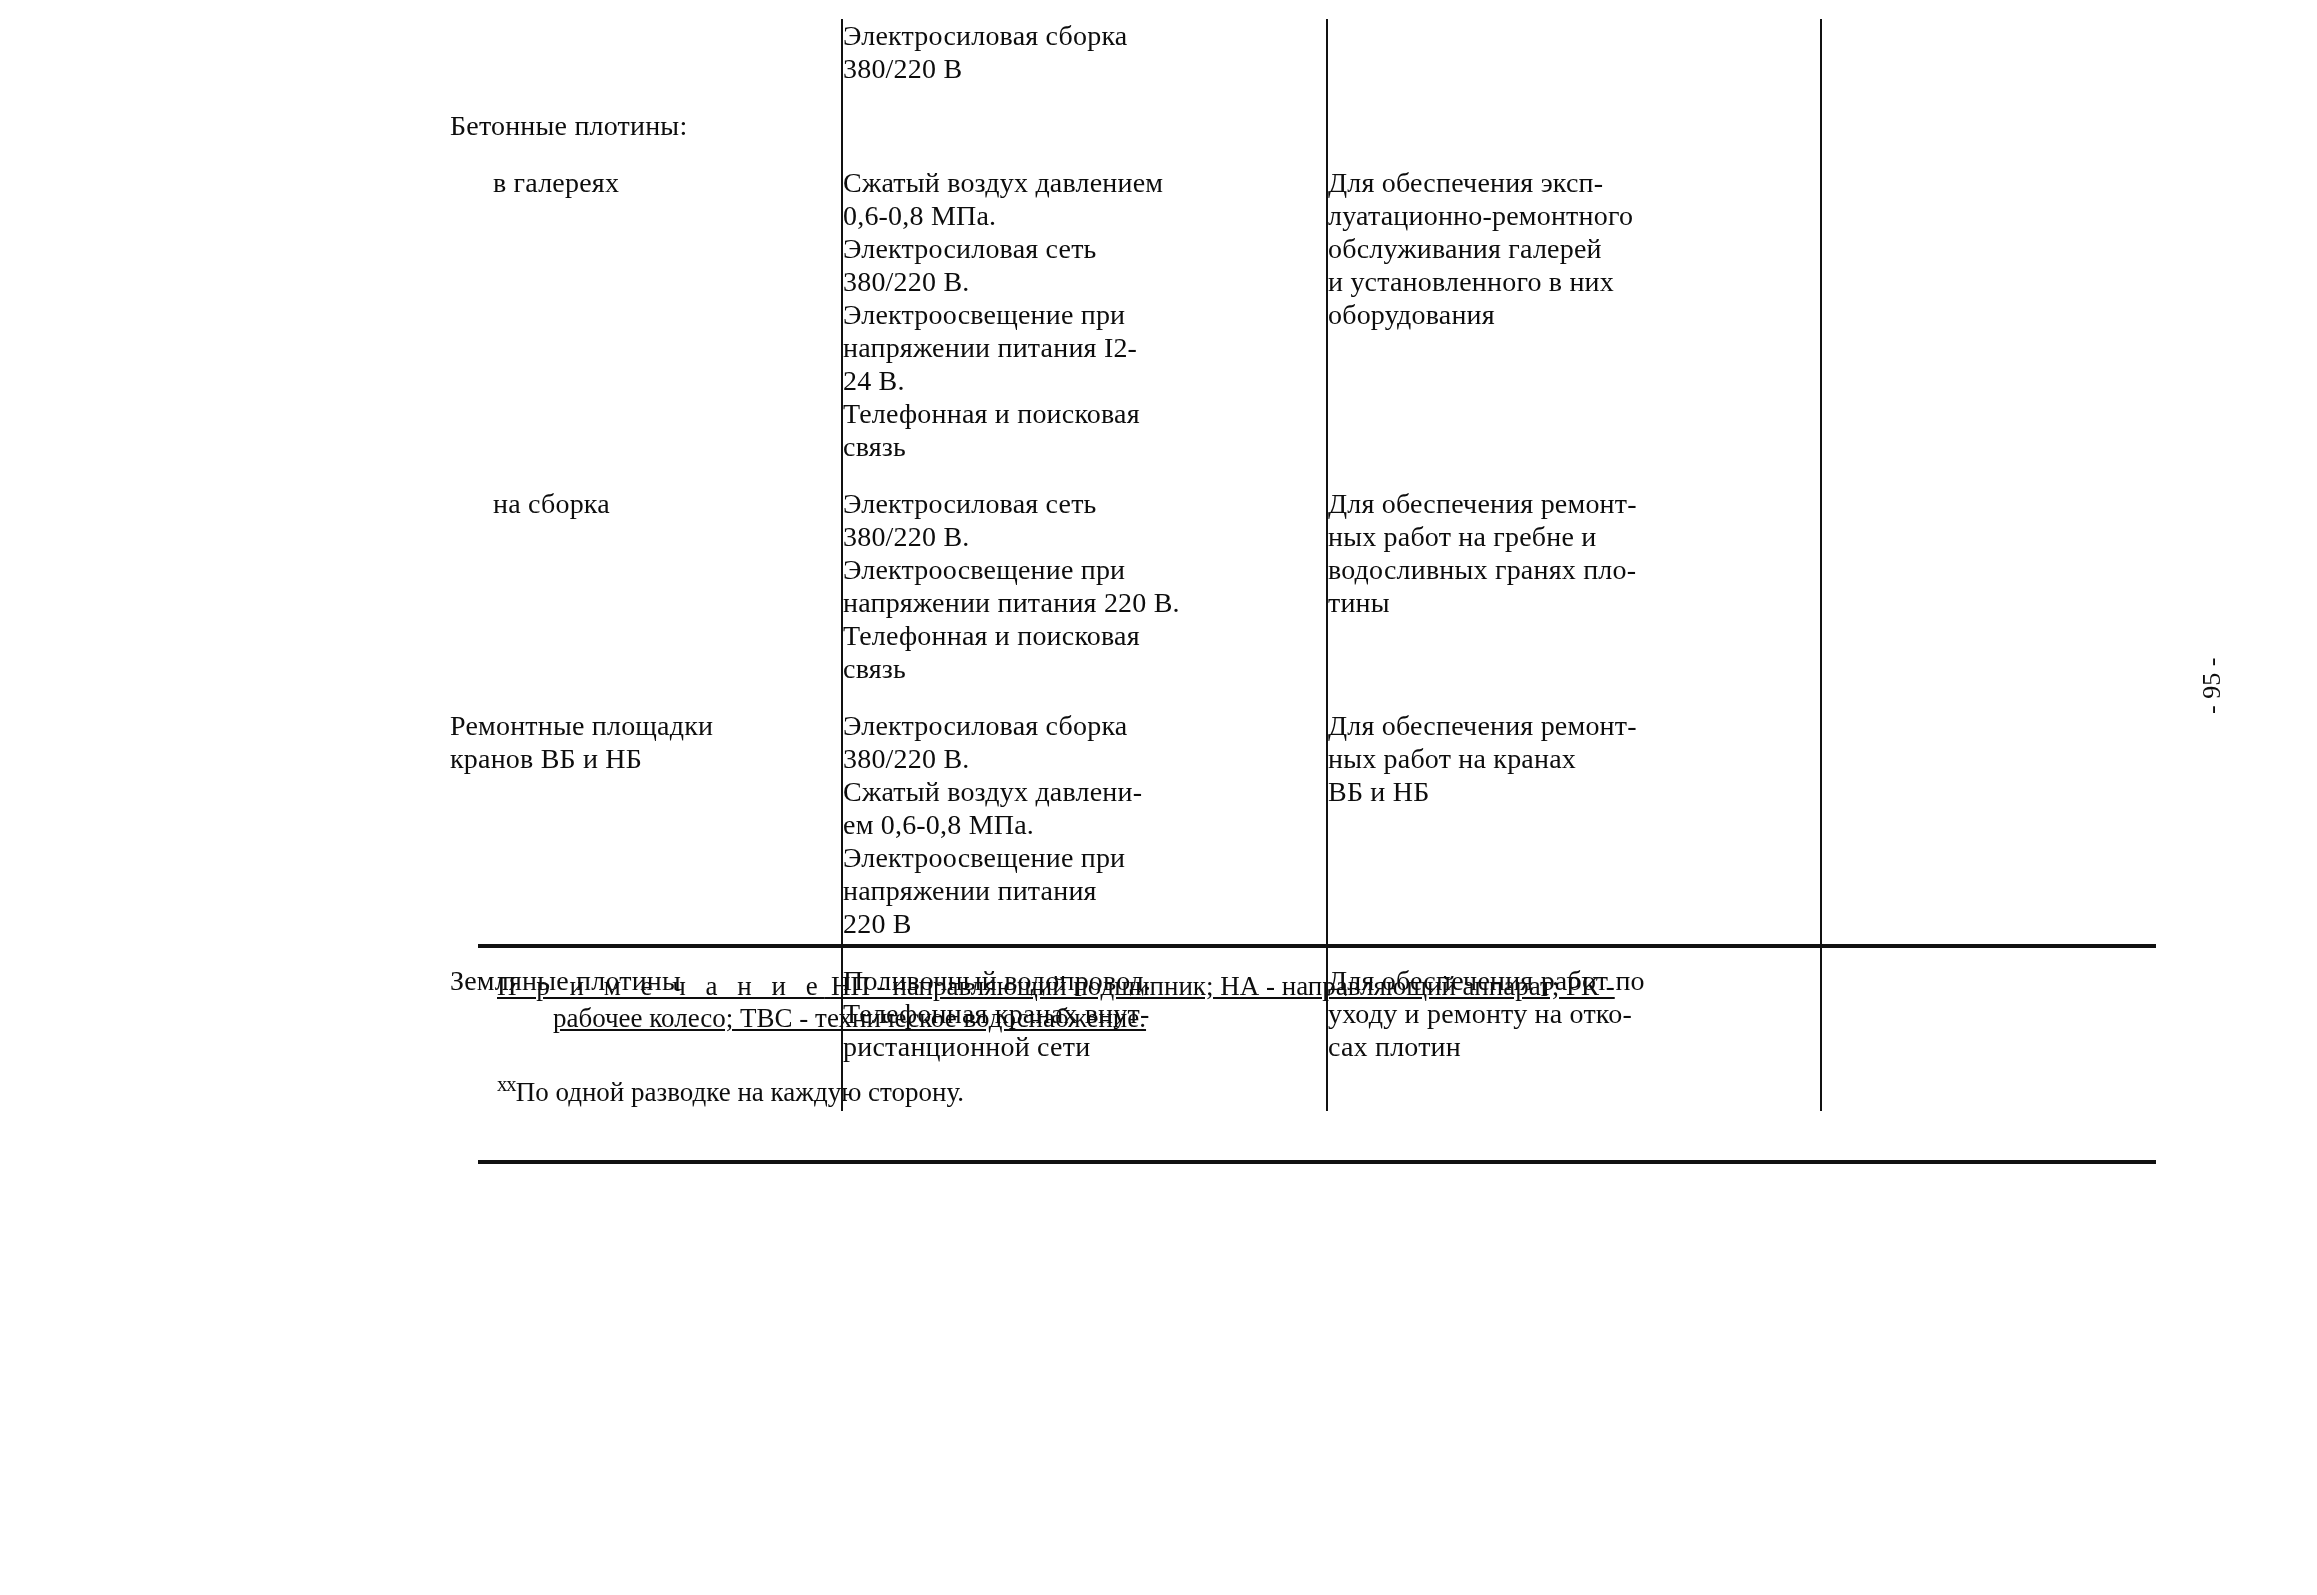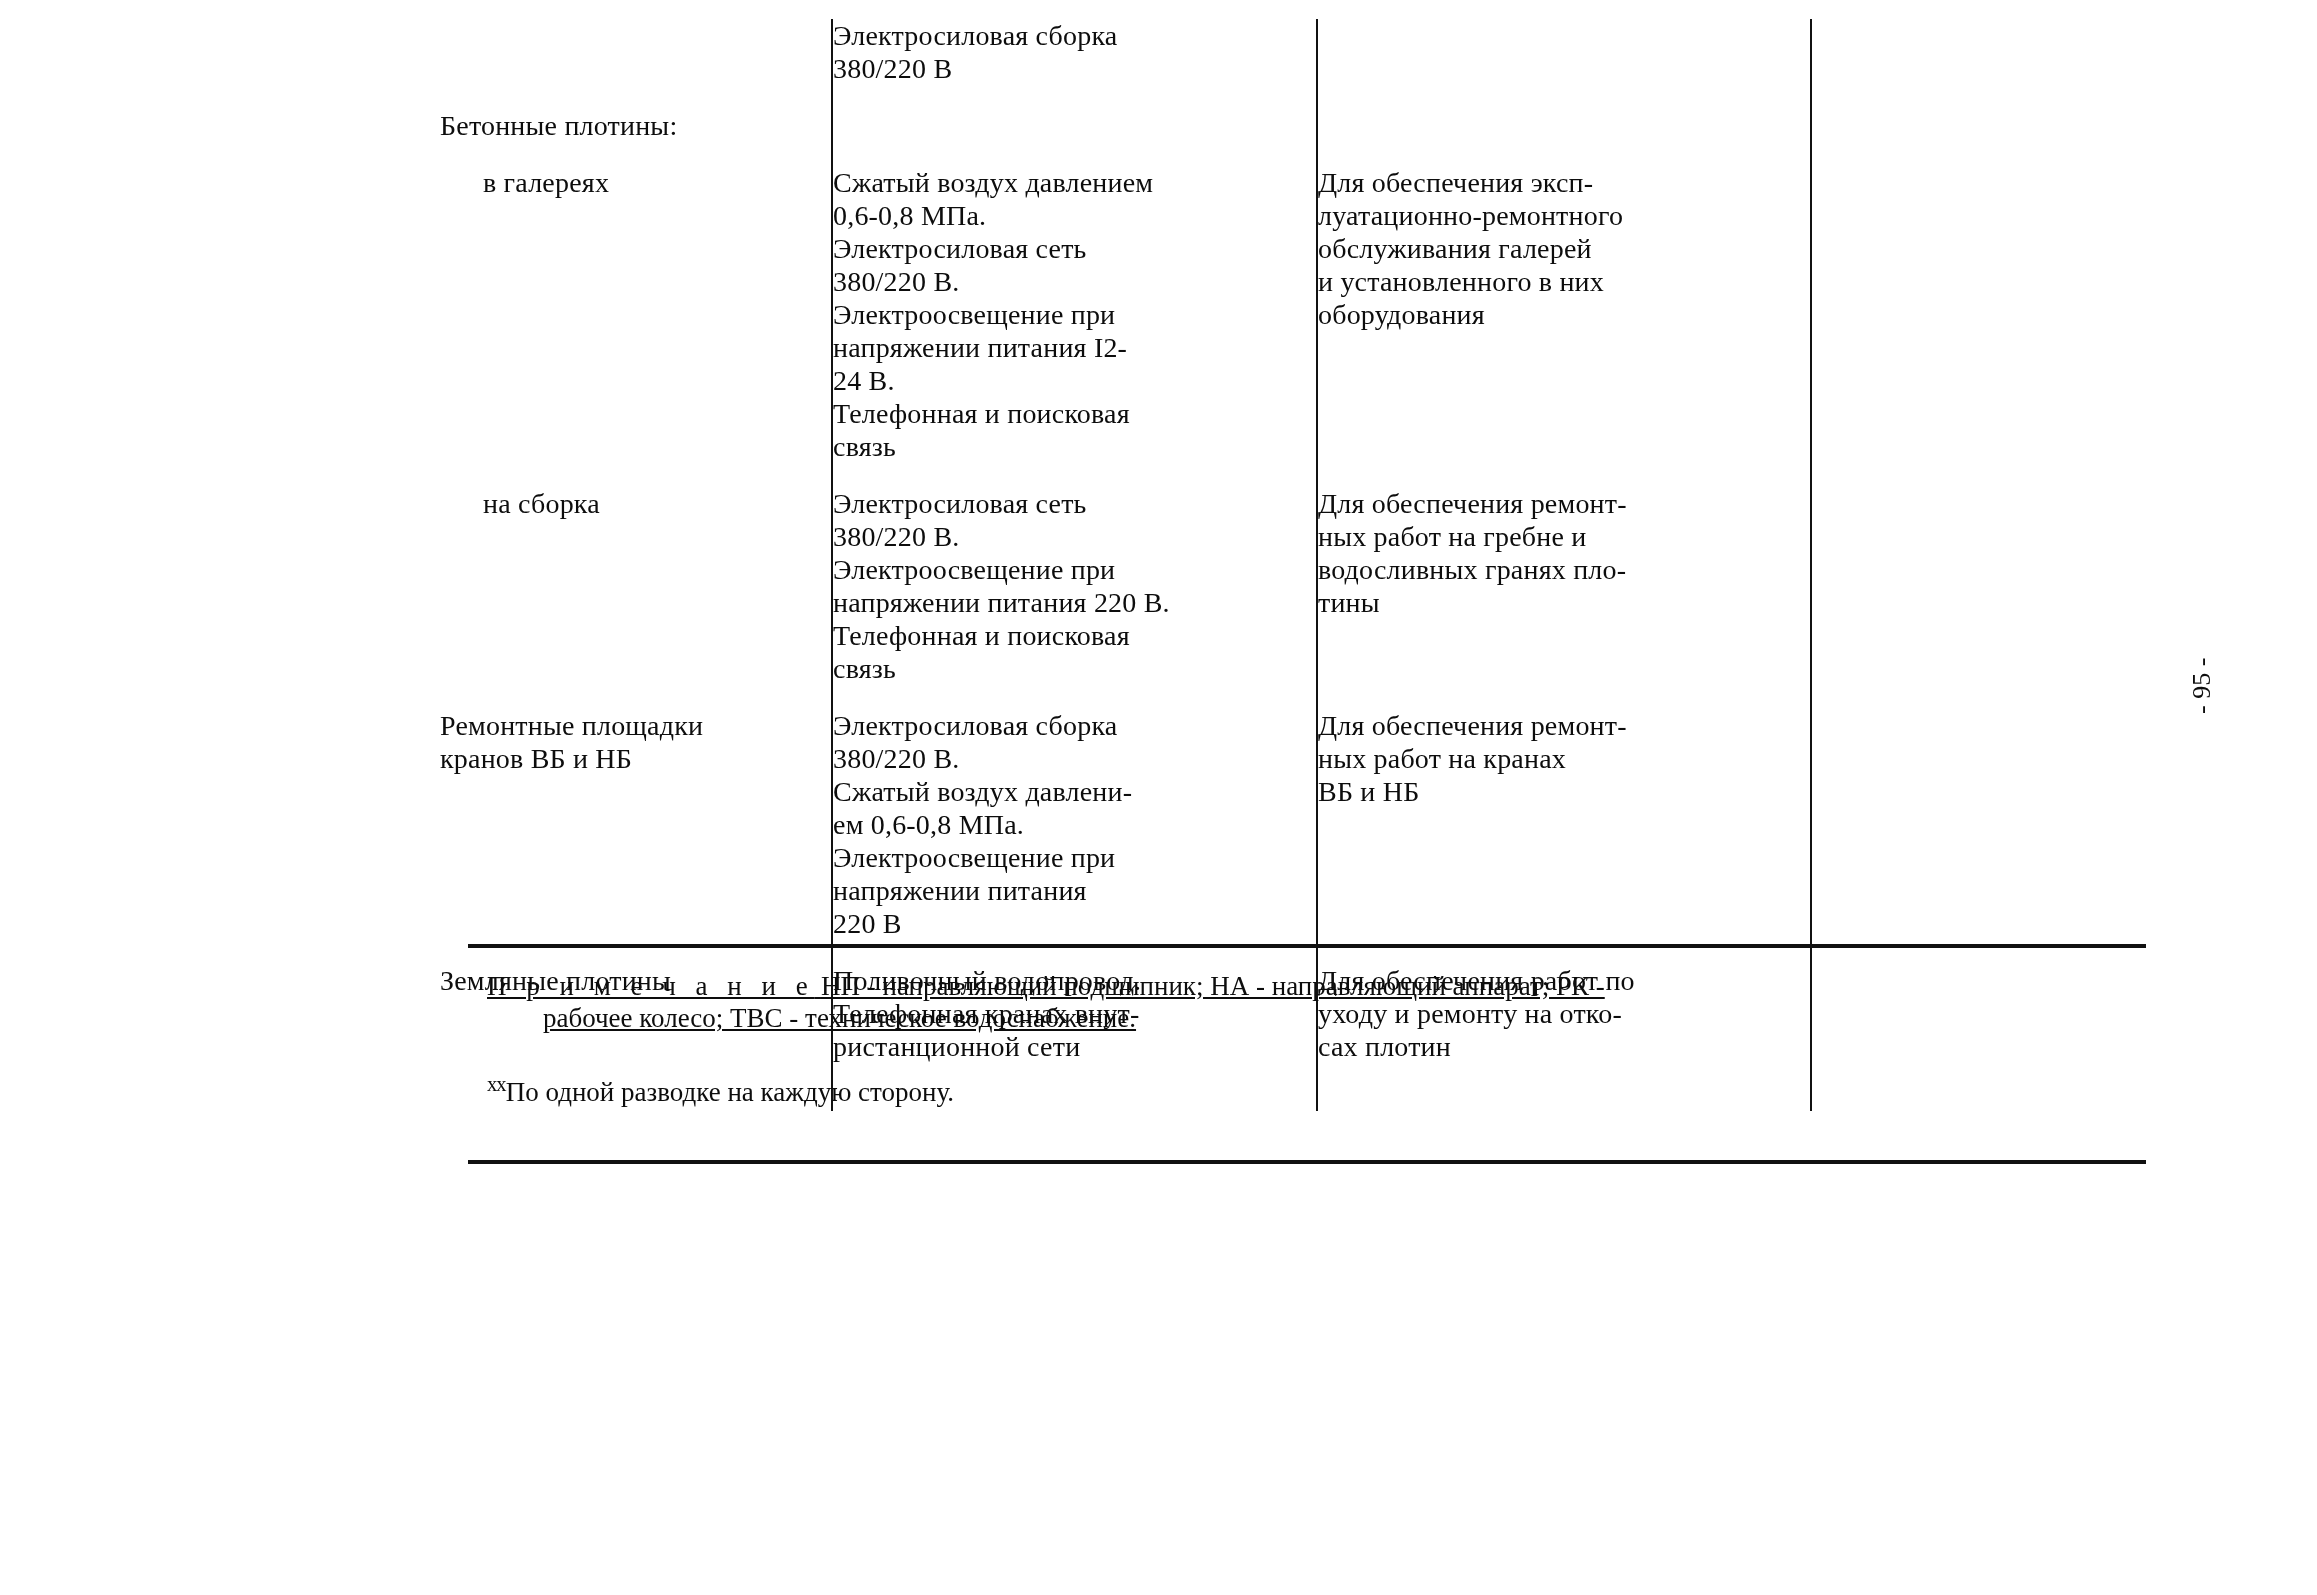--- a/index.html
+++ b/index.html
@@ -11,21 +11,21 @@
     width: 2318px;
     height: 1596px;
     font-family: "Liberation Serif", serif;
     color: #0d0d0d;
     position: relative;
     overflow: hidden;
   }
 
   .page {
     position: absolute;
-    left: 2px; top: 0;
+    left: 12px; top: 0;
     width: 2074px;
     height: 1596px;
   }
 
   
   .table-wrap {
     position: absolute;
     left: 438px;
     top: 18.6px;
     width: 1697px;

